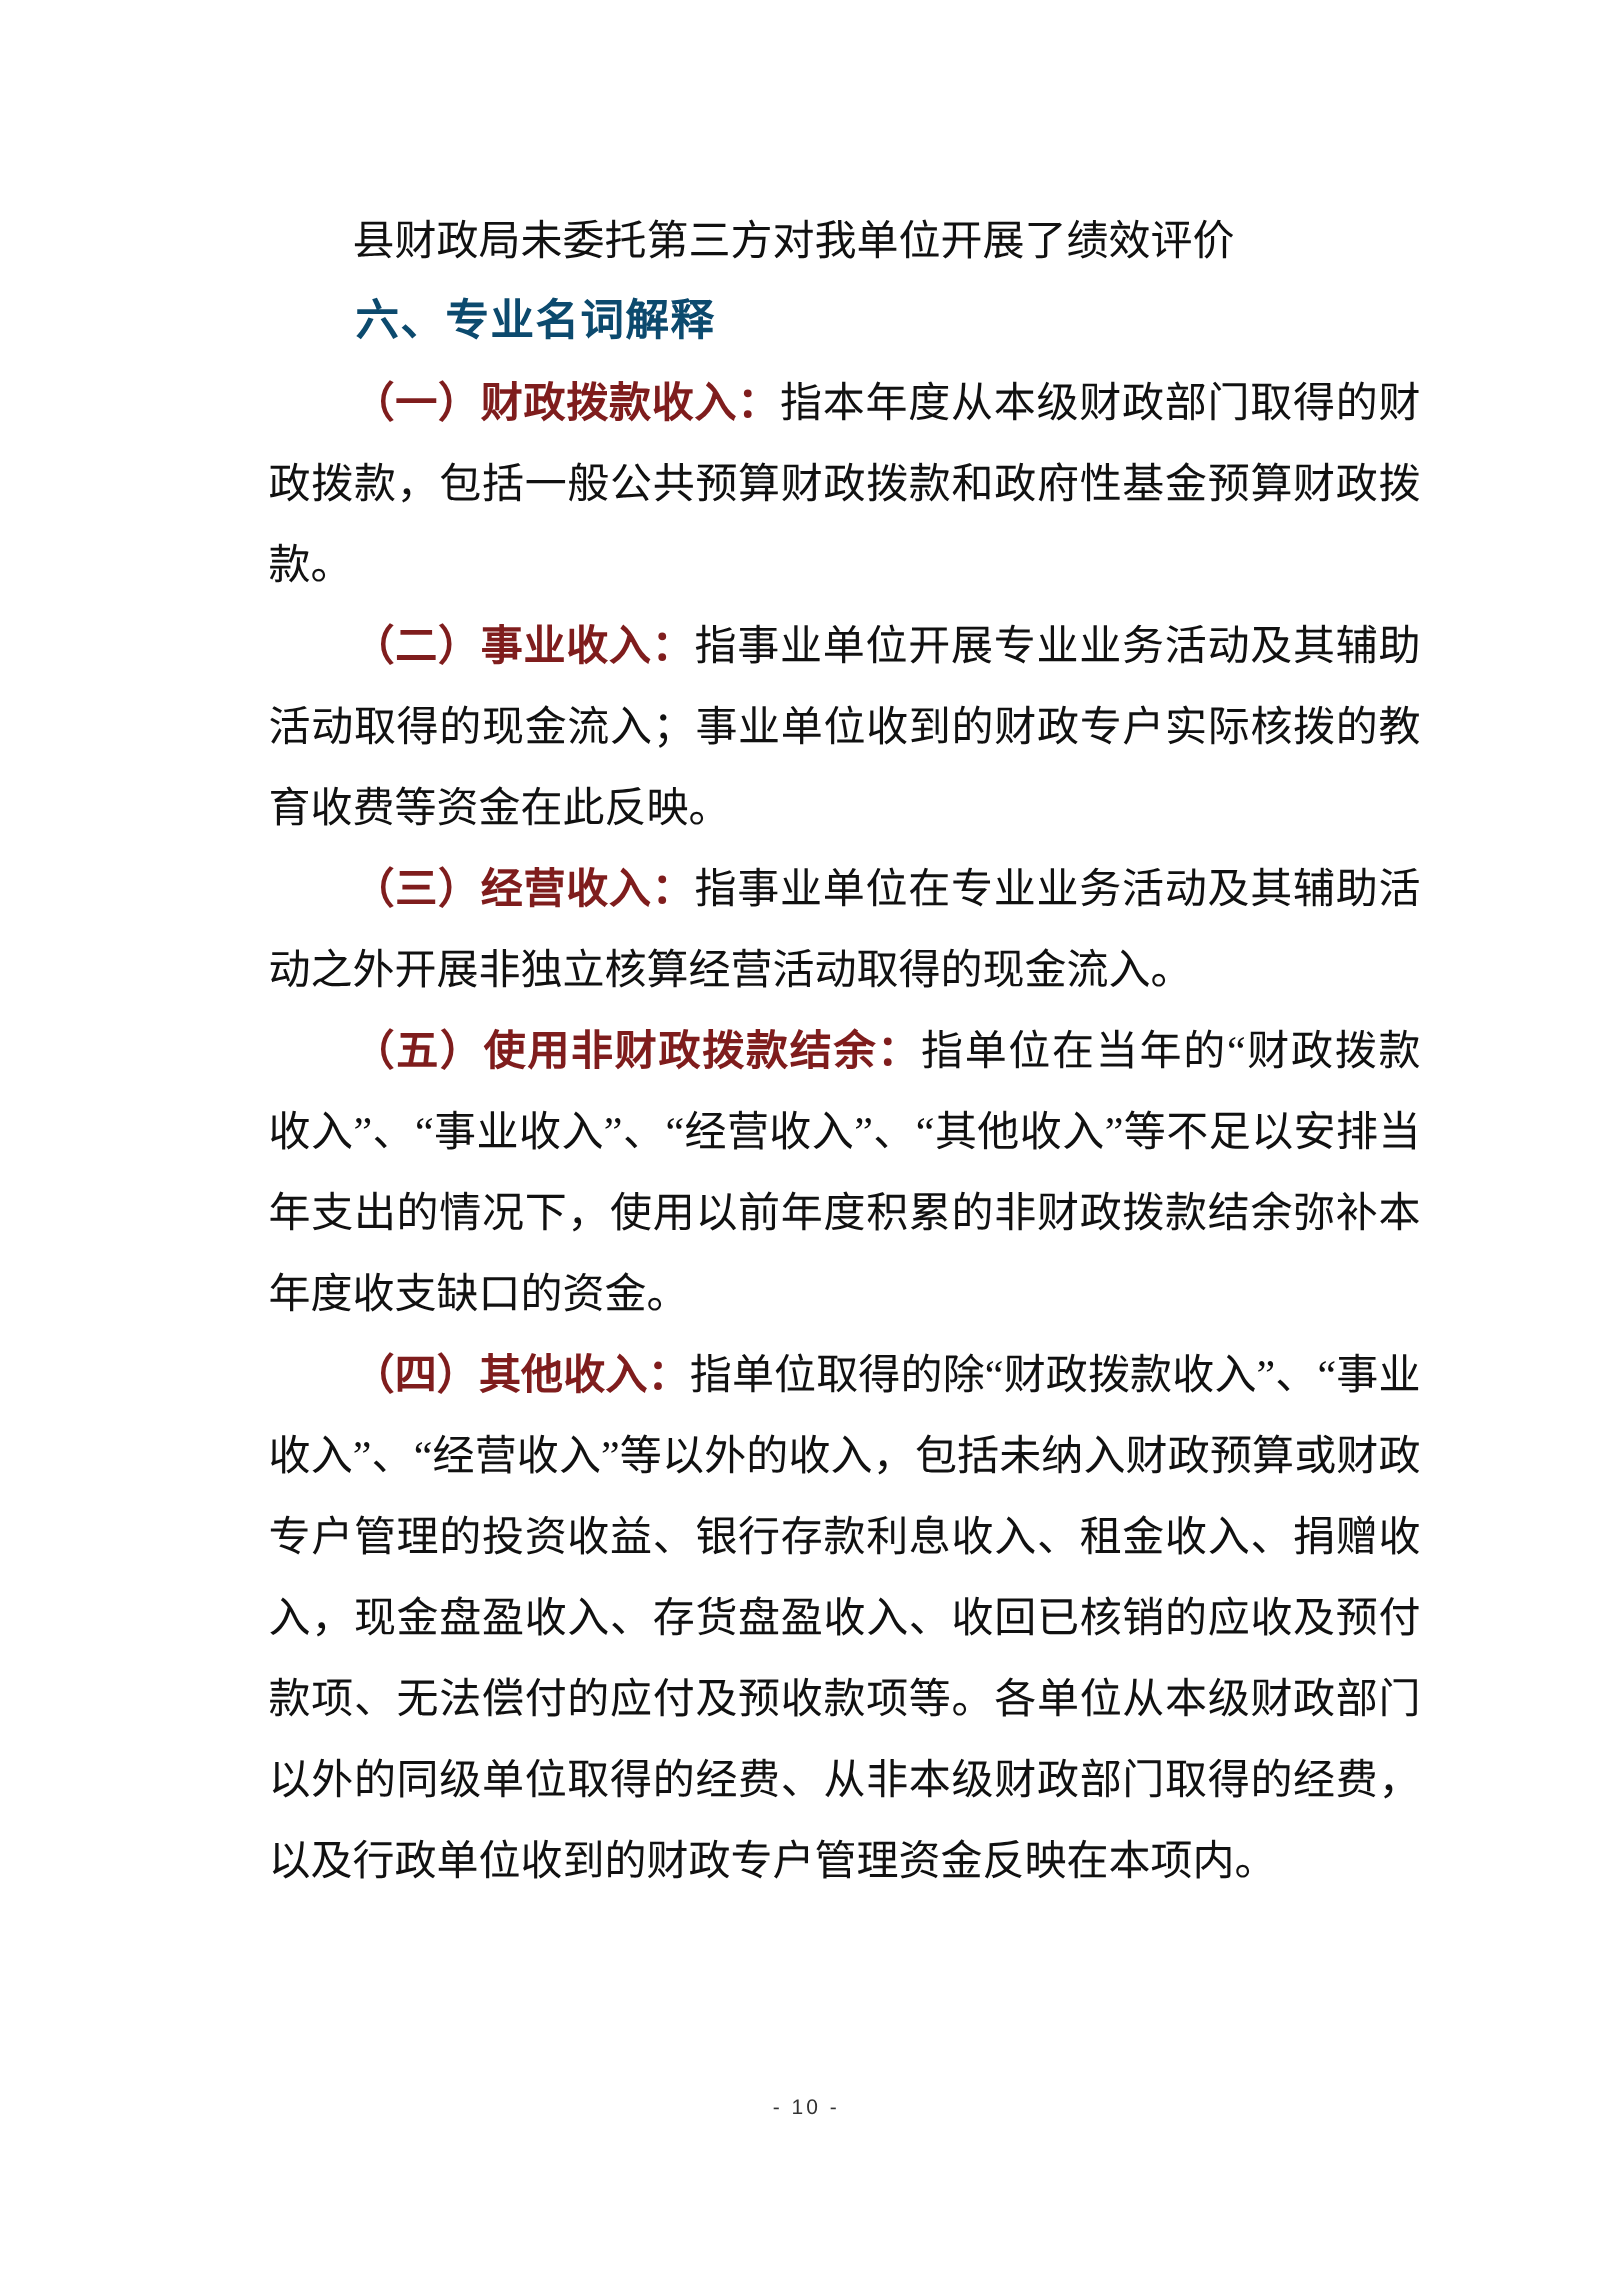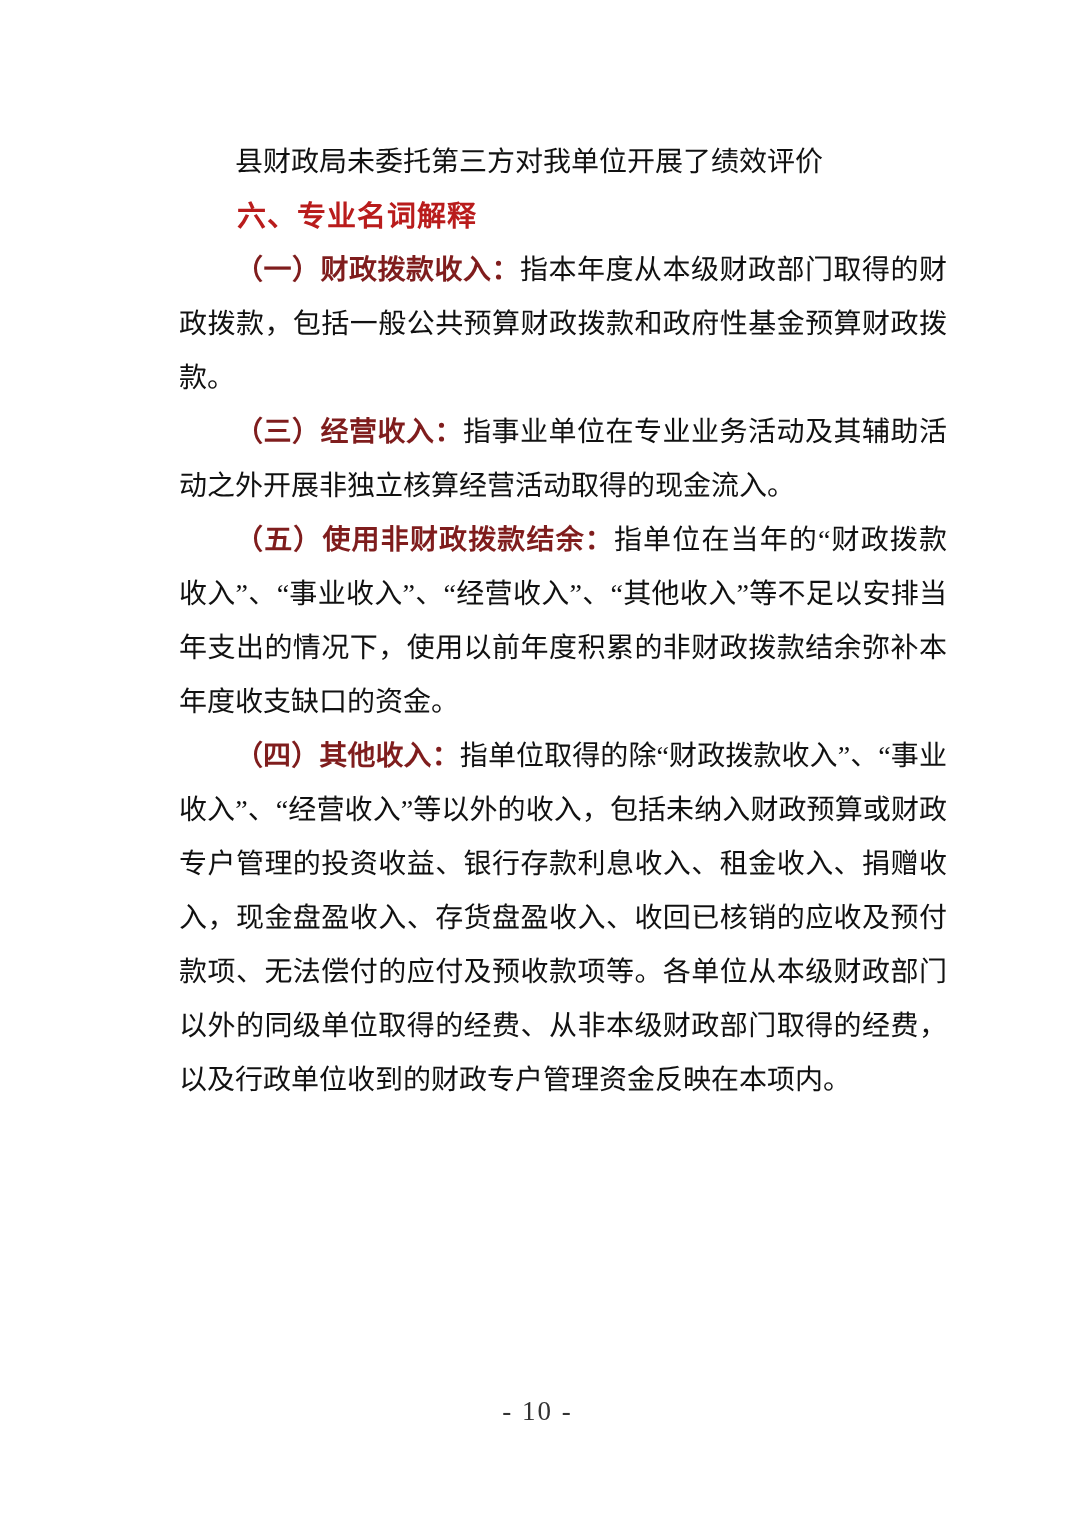--- a/index.html
+++ b/index.html
@@ -32,56 +32,59 @@
     padding: 0;
     text-indent: 2em;
   }
   .heading {
     margin: 0;
     padding: 0;
     text-indent: 2em;
     font-size: 29px;
     line-height: 54px;
     font-weight: 700;
-    font-family: Liberation Sans, sans-serif;
+    font-family: Liberation Mono, monospace;
     letter-spacing: 1px;
-    color: #b91c1c;
+    color: #0c4a6e;
   }
   .term {
     font-weight: 700;
     color: #7f1d1d;
   }
   .footer {
     position: absolute;
     left: 0;
     right: 0;
     top: 1396px;
     text-align: center;
-    font-family: Liberation Serif, serif;
-    font-size: 27px;
+    font-family: Liberation Sans, sans-serif;
+    font-size: 14px;
     color: #333333;
     letter-spacing: 2px;
   }
 </style>
 </head>
 <body>
 
 <div class="page">
   <div class="content">
 
     <p>
       <span>县财政局未委托第三方对我单位开展了绩效评价</span>
     </p>
 
     <h2 class="heading">六、专业名词解释</h2>
 
     <p>
       <span class="term">（一）财政拨款收入：</span><span>指本年度从本级财政部门取得的财政拨款，包括一般公共预算财政拨款和政府性基金预算财政拨款。</span>
     </p>
 
+    <p>
+      <span class="term">（二）事业收入：</span><span>指事业单位开展专业业务活动及其辅助活动取得的现金流入；事业单位收到的财政专户实际核拨的教育收费等资金在此反映。</span>
+    </p>
 
     <p>
       <span class="term">（三）经营收入：</span><span>指事业单位在专业业务活动及其辅助活动之外开展非独立核算经营活动取得的现金流入。</span>
     </p>
 
     <p>
       <span class="term">（五）使用非财政拨款结余：</span><span>指单位在当年的“财政拨款收入”、“事业收入”、“经营收入”、“其他收入”等不足以安排当年支出的情况下，使用以前年度积累的非财政拨款结余弥补本年度收支缺口的资金。</span>
     </p>
 
     <p>

